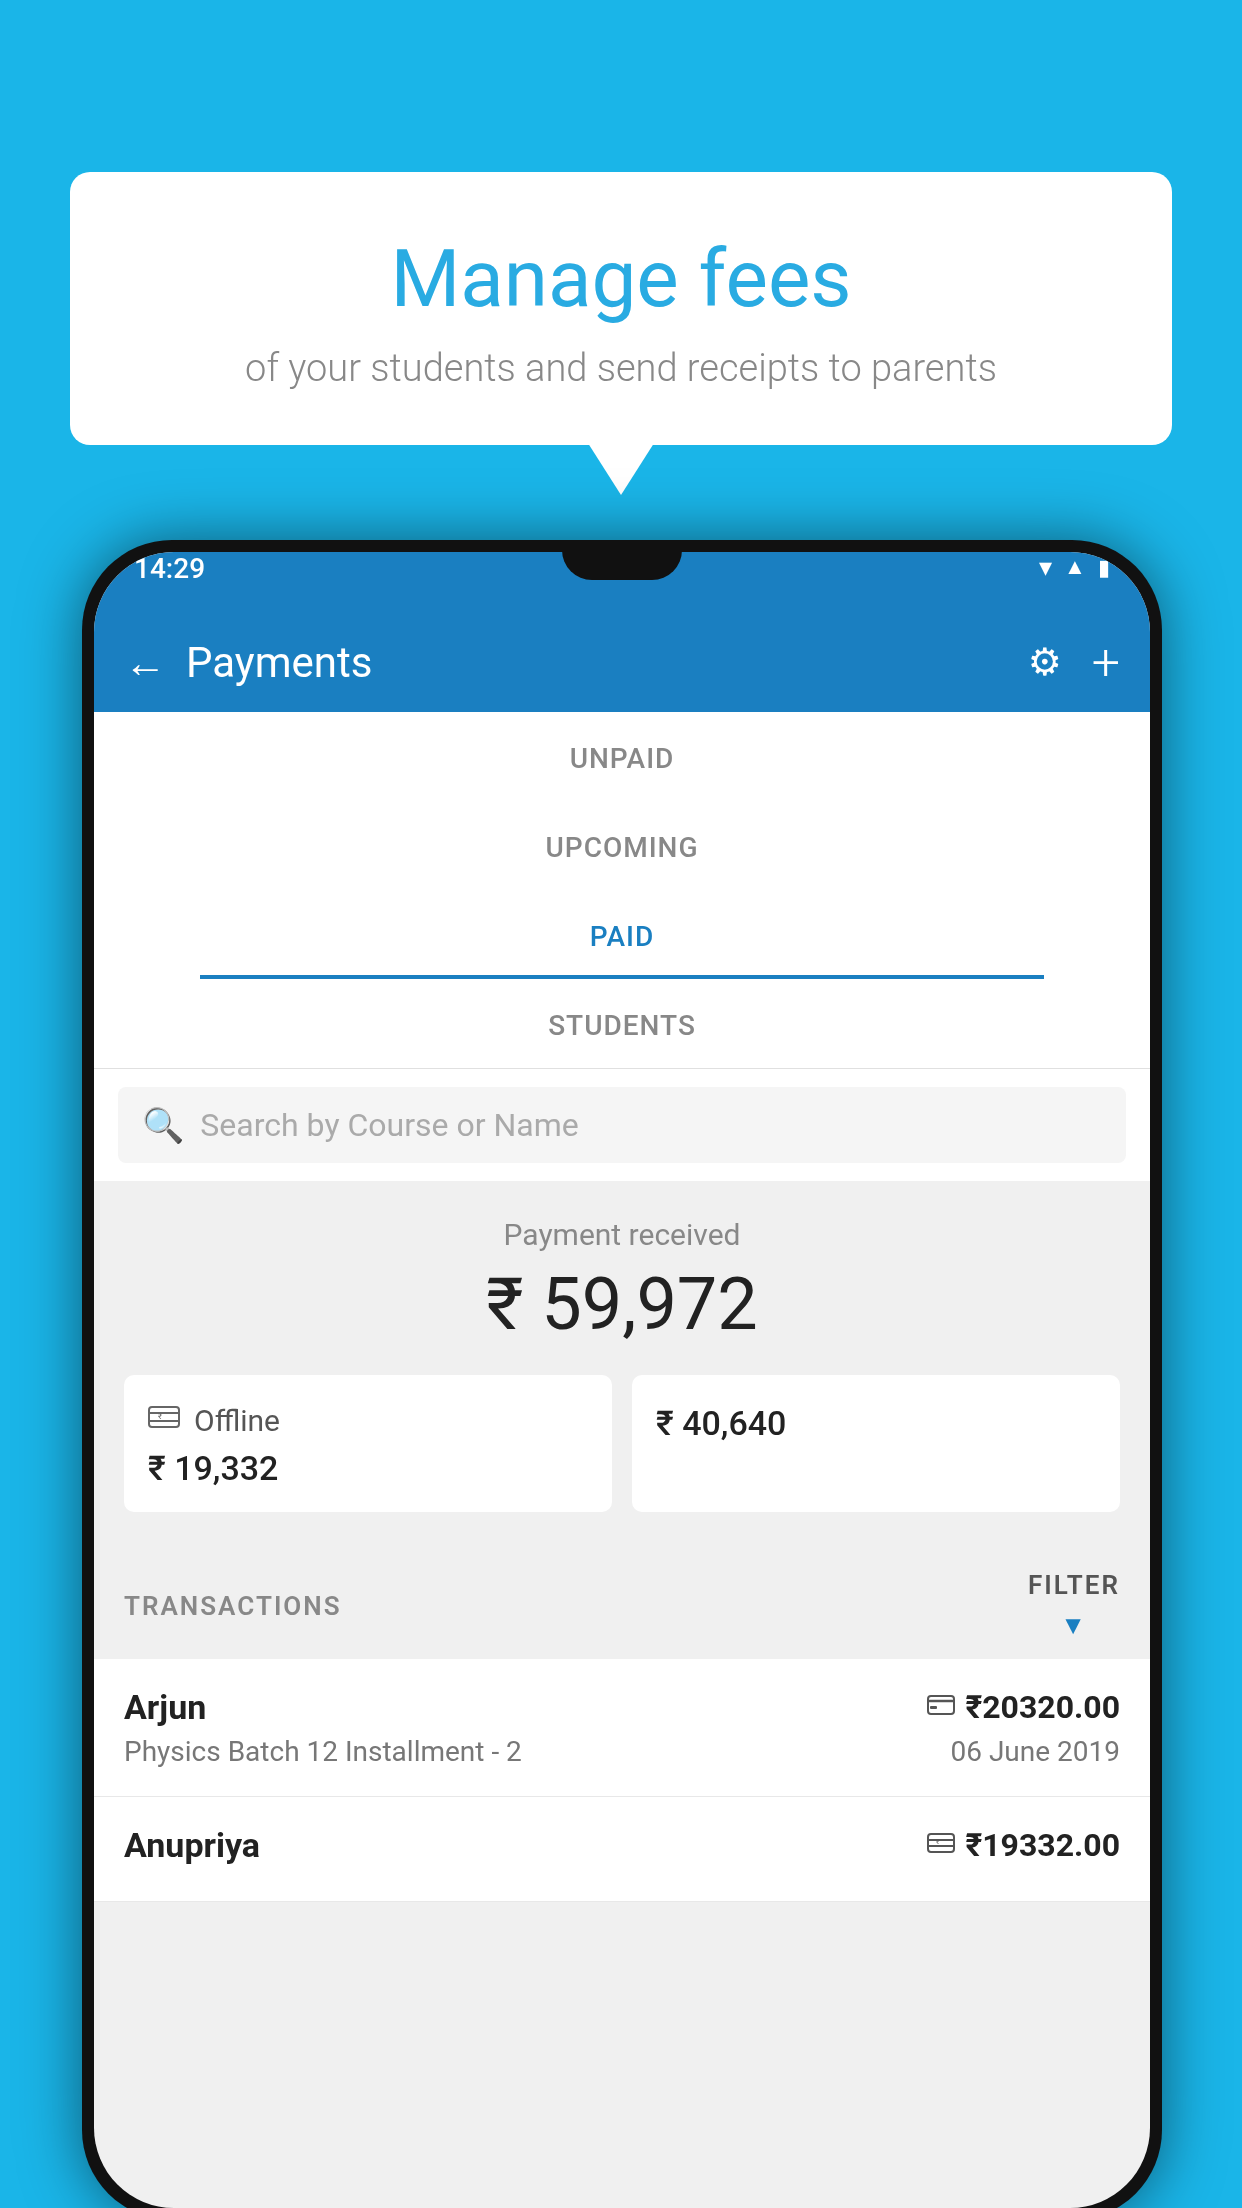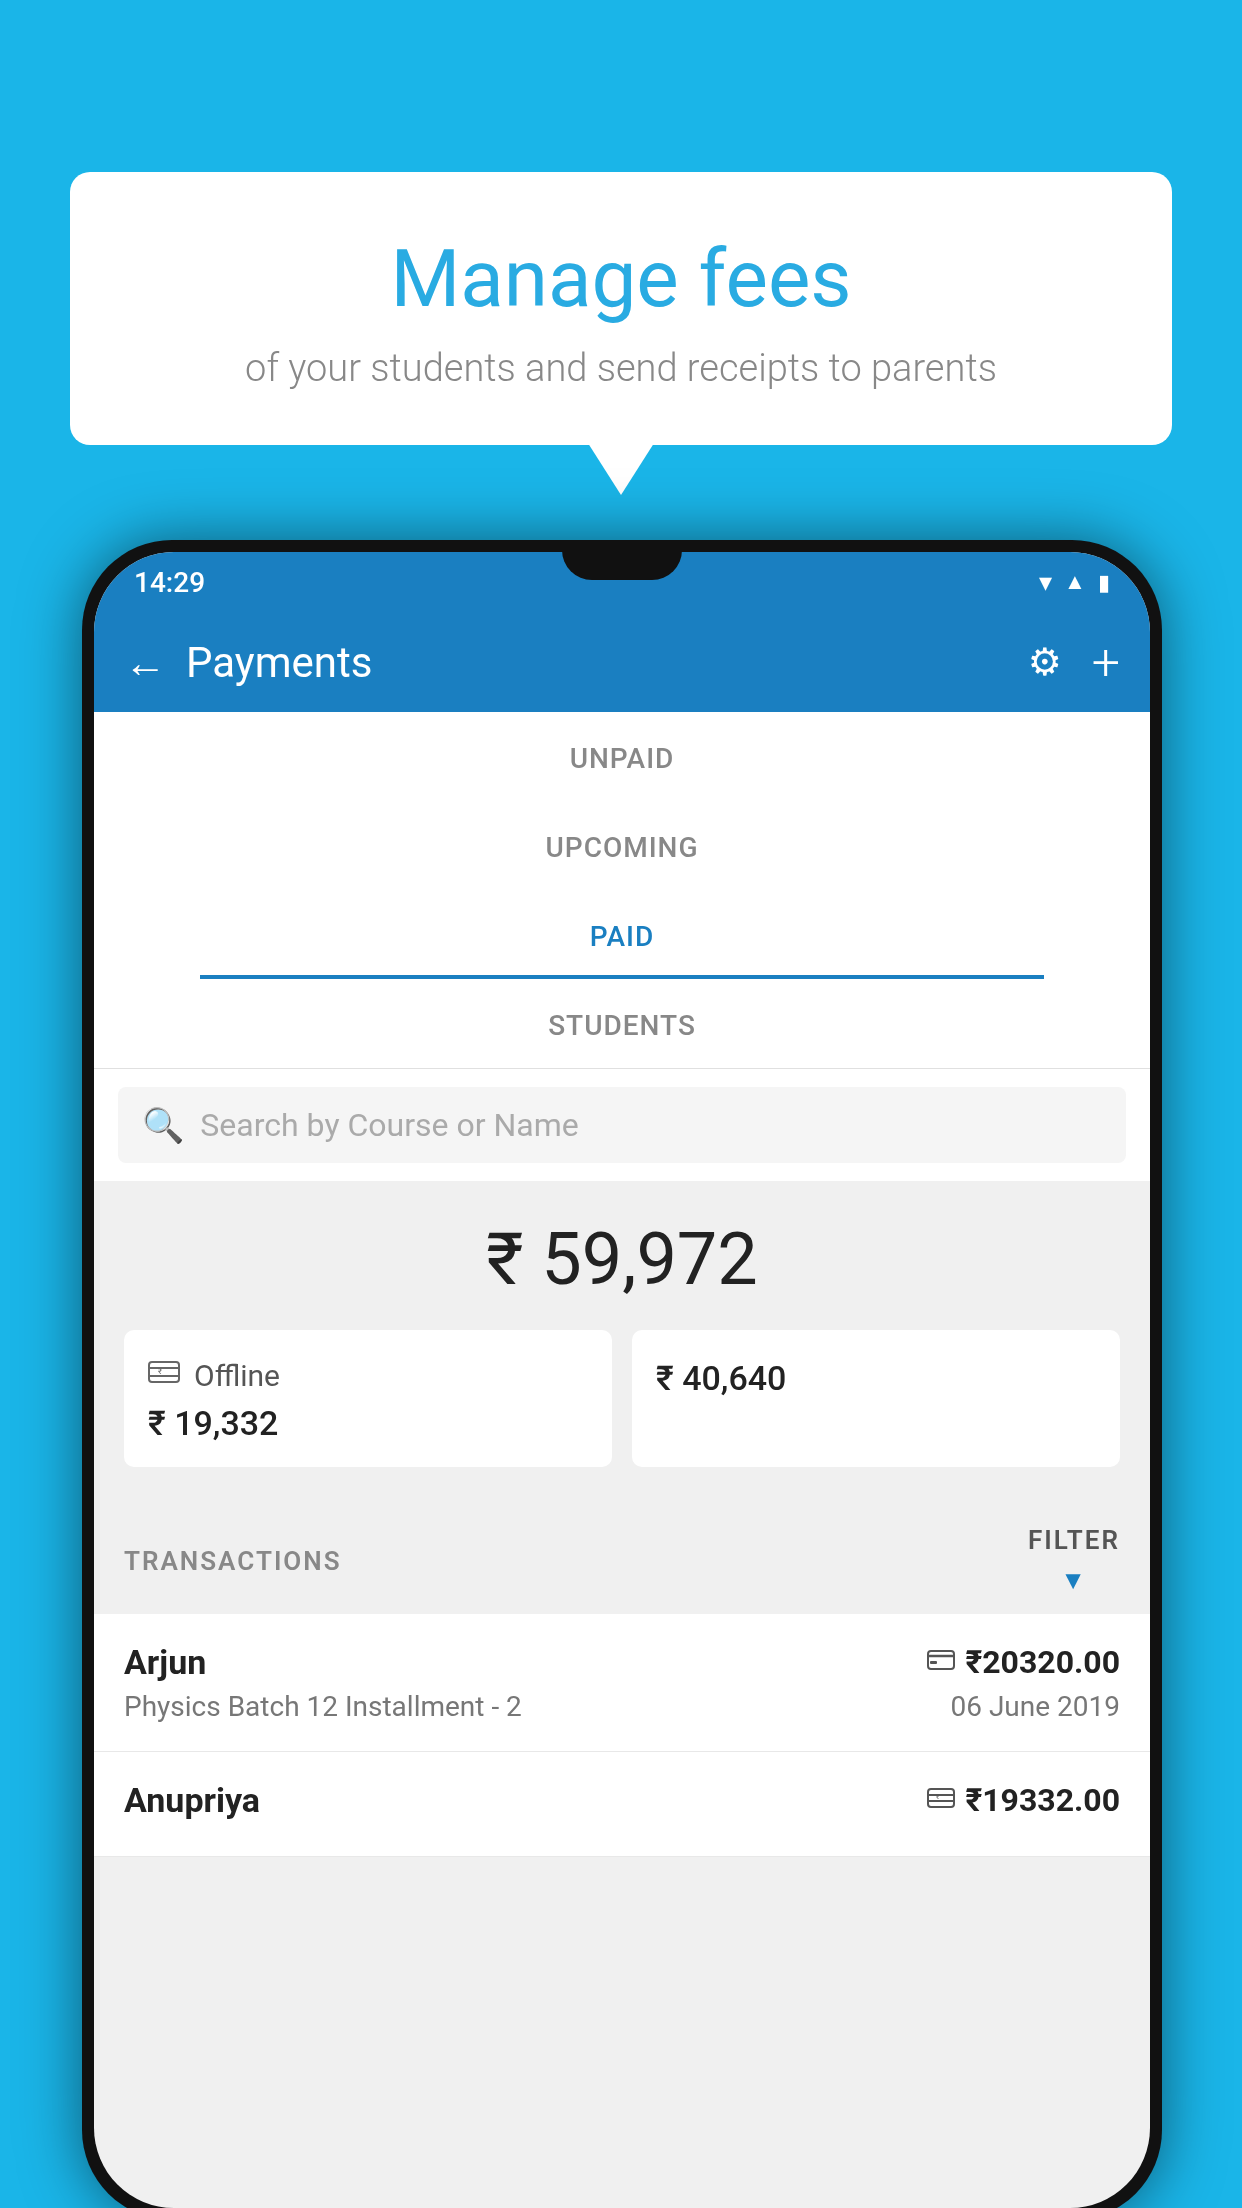--- a/index.html
+++ b/index.html
@@ -75,21 +75,21 @@
       border-radius: 80px;
       overflow: hidden;
       position: relative;
     }
 
     
     .status-bar {
       background: #1a7fc1;
       height: 60px;
       display: flex;
-      align-items: center;
+      align-items: flex-start;
       justify-content: space-between;
       padding: 0 40px;
     }
 
     .status-time {
       color: white;
       font-size: 28px;
       font-weight: 500;
     }
 
@@ -390,20 +390,21 @@
     </div>
 
     <div class="search-container">
       <div class="search-bar">
         <span class="search-icon-el">🔍</span>
         <span class="search-placeholder">Search by Course or Name</span>
       </div>
     </div>
 
     <div class="payment-summary">
+      <div class="payment-received-label">Payment received</div>
       <div class="payment-amount">₹ 59,972</div>
 
       <div class="payment-cards">
 
         <div class="payment-card">
           <div class="card-header">
             <span style="color:#666;font-size:28px;">
               
               <svg width="32" height="28" viewBox="0 0 32 28" fill="none" xmlns="http://www.w3.org/2000/svg">
                 <rect x="1" y="4" width="30" height="20" rx="3" stroke="#666" stroke-width="2" fill="none"></rect>

